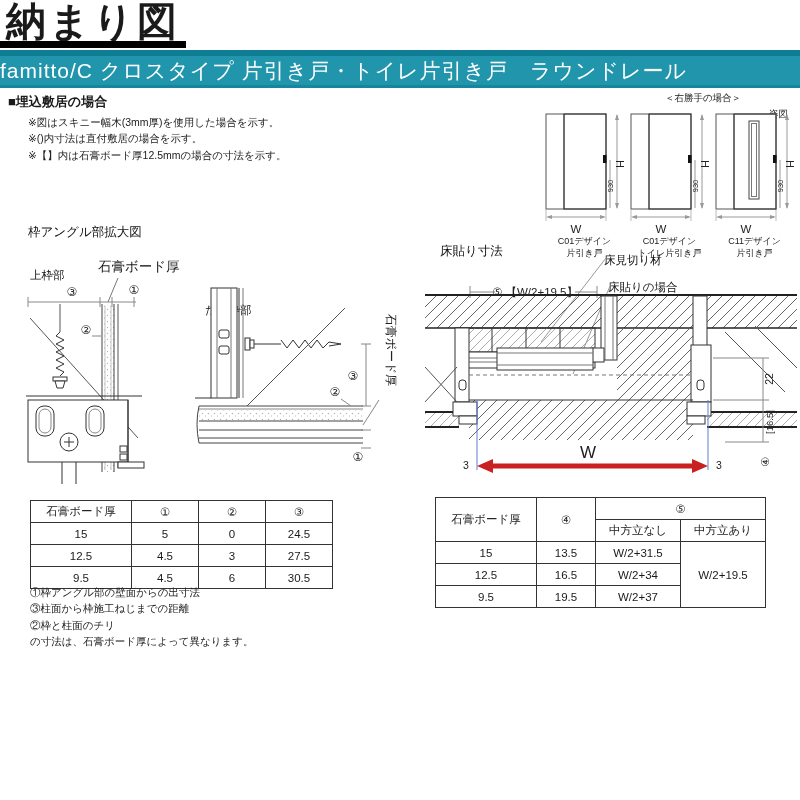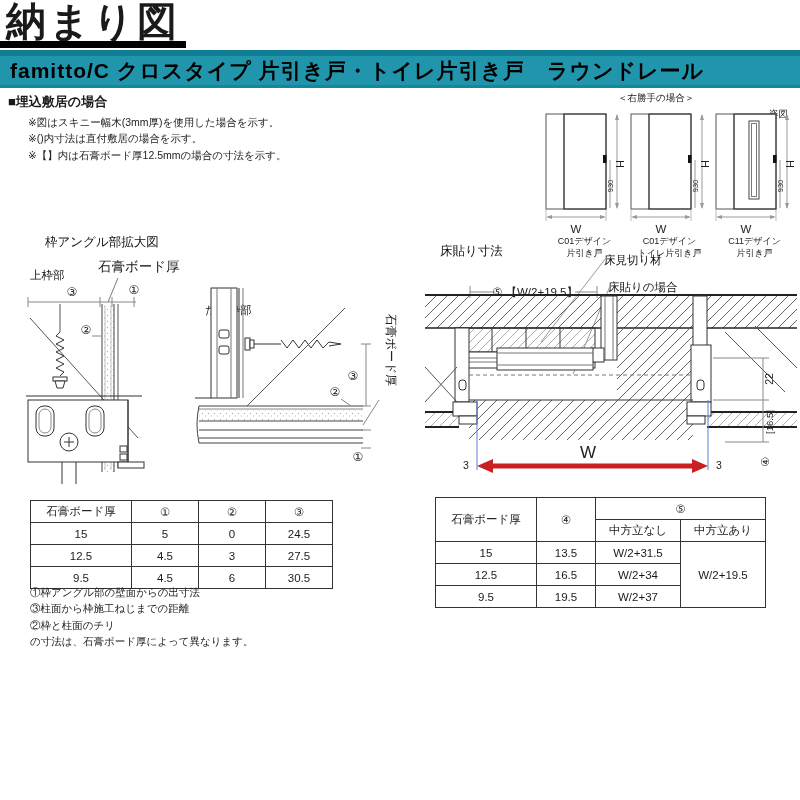--- a/index.html
+++ b/index.html
@@ -2,26 +2,26 @@
 <html><head>
 <meta charset="utf-8">
 <style>
   html,body{margin:0;padding:0;background:#fff;font-family:"Liberation Sans","DejaVu Sans",sans-serif;color:#1a1a1a;}
   #page{position:relative;width:800px;height:800px;background:#fff;overflow:hidden;}
   .abs{position:absolute;}
   
   #title{left:6px;top:0px;font-size:40px;font-weight:900;letter-spacing:3px;line-height:1.05;}
   #title-underline{left:0;top:41px;width:186px;height:7px;background:#000;}
   #banner{left:0;top:50px;width:800px;height:38px;background:#2095ab;border-top:6px solid #0f7e95;border-bottom:3px solid #15879d;box-sizing:border-box;display:flex;align-items:center;}
-  #banner span{color:#000000;font-weight:bold;font-size:21px;padding-left:10px;letter-spacing:1px;white-space:nowrap;}
+  #banner span{color:#ffffff;font-weight:normal;font-size:21px;letter-spacing:1px;white-space:nowrap;}
   #section-heading{left:8px;top:93px;font-size:13px;font-weight:bold;}
   .note-line{font-size:10.5px;line-height:1.55;color:#222;}
   #notes{left:28px;top:114px;}
   
-  #hand-note{left:618px;top:92px;width:170px;text-align:left;font-size:9.5px;}
+  #hand-note{left:618px;top:92px;width:170px;text-align:center;font-size:9.5px;}
   #sugata{left:700px;top:108px;width:88px;text-align:right;font-size:9.5px;}
   #door-figs{left:543px;top:108px;width:252px;display:flex;gap:2px;}
   .door-fig{width:83px;display:flex;flex-direction:column;align-items:center;}
   .door-label{font-size:9px;line-height:1.3;text-align:center;color:#222;}
   
   .drw-heading{font-size:12.5px;font-weight:normal;color:#111;}
   .sub-label{font-size:11.5px;color:#111;}
   #board-label-top{left:98px;top:258px;font-size:13.5px;}
   
   table{border-collapse:collapse;font-size:11.5px;}
@@ -122,21 +122,21 @@
         <line x1="5" y1="109" x2="61" y2="109" stroke="#999"></line>
         <polygon points="3,109 9,107 9,111" fill="#999"></polygon>
           <polygon points="63,109 57,107 57,111" fill="#999"></polygon>
         <text x="33" y="125" text-anchor="middle" font-size="11.5">W</text>
       </svg>
       <div class="door-label">C11デザイン</div>
       <div class="door-label">片引き戸</div>
     </div>
   </div>
 
-  <div class="abs drw-heading" style="left:28px;top:234px;margin-left:17px;">枠アングル部拡大図</div>
+  <div class="abs drw-heading" style="left:28px;top:224px;">枠アングル部拡大図</div>
   <div class="abs sub-label" style="left:30px;top:268px;">上枠部</div>
   <div class="abs" id="board-label-top">石膏ボード厚</div>
   <div class="abs sub-label" style="left:205px;top:266px;margin-top:37px;">たて枠部</div>
 
   <svg class="abs" style="left:22px;top:278px;" width="152" height="212" viewBox="0 0 152 212">
     <defs>
       <pattern id="dotsU" width="6" height="6" patternUnits="userSpaceOnUse">
         <circle cx="1.5" cy="1.5" r="0.7" fill="#b9b2a6"></circle>
           <circle cx="4.5" cy="4" r="0.7" fill="#cfc8bc"></circle>
       </pattern>

